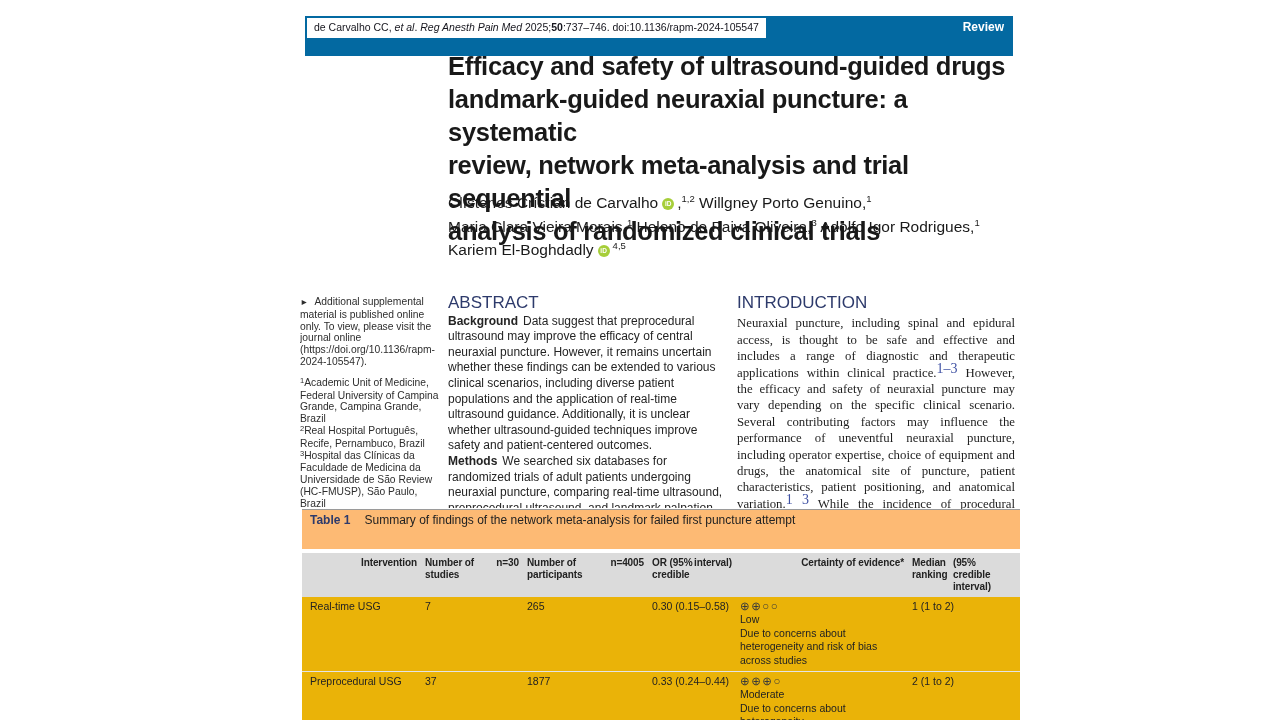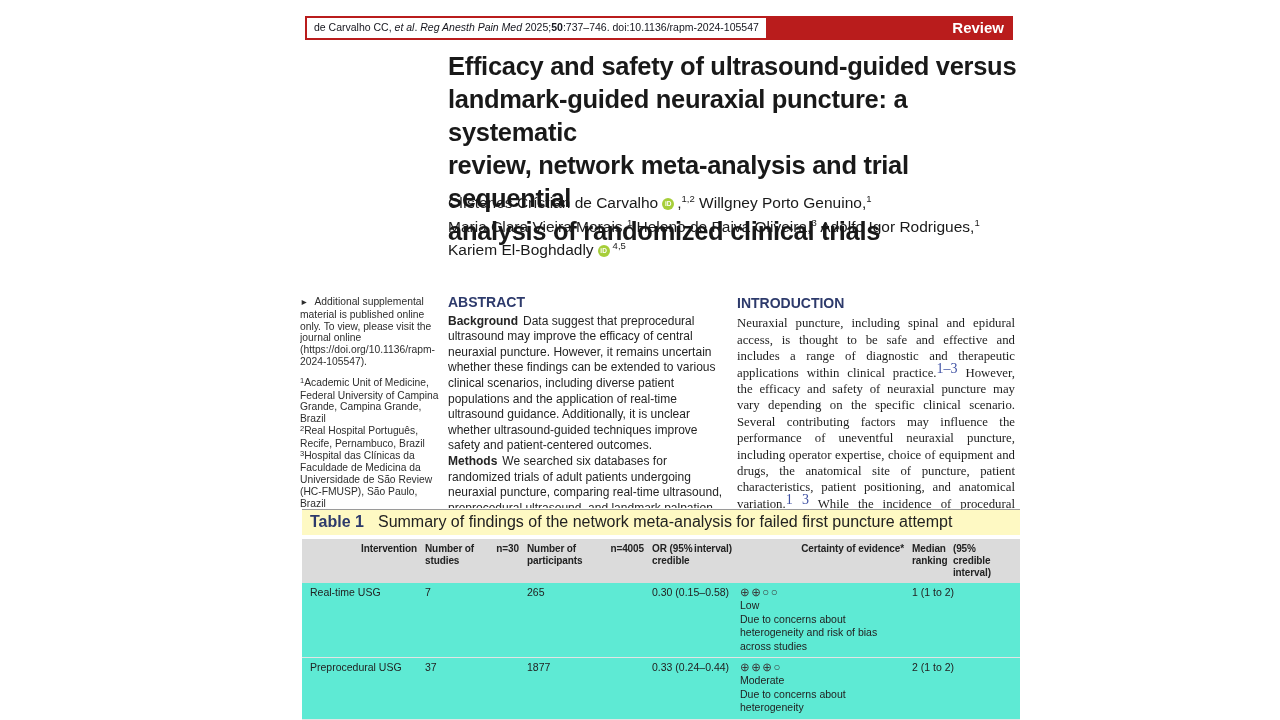--- a/index.html
+++ b/index.html
@@ -2,30 +2,30 @@
 <html><head>
 <meta charset="utf-8">
 <style>
   * { margin:0; padding:0; box-sizing:border-box; }
   html,body { background:#ffffff; }
   #canvas {
     position:relative; width:1280px; height:720px; background:#ffffff;
     overflow:hidden; font-family:"Liberation Sans", sans-serif; color:#1c1c1c;
   }
   
-  .topbar { position:absolute; left:305px; top:16px; width:708px; height:24px; background:#b91c1c; }
+  .topbar { position:absolute; left:305px; top:16px; width:708px; height:40px; background:#0369a1; }
   .cite-box {
     position:absolute; left:2px; top:2px; height:20px; background:#ffffff;
     padding:0 7px; font-size:10.5px; line-height:19px; color:#15151d; white-space:nowrap;
   }
   .cite-box .it { font-style:italic; }
   .cite-box b { font-weight:bold; }
   .review-label {
     position:absolute; right:9px; top:0; height:24px; line-height:23px;
-    color:#ffffff; font-weight:bold; font-size:15px;
+    color:#ffffff; font-weight:bold; font-size:12px;
   }
   
   .paper-title {
     position:absolute; left:448px; top:50px; width:580px;
     font-size:25.5px; font-weight:bold; line-height:33px; color:#191919; letter-spacing:-0.3px;
   }
   .authors { position:absolute; left:448px; top:192px; width:580px; font-size:15.5px; line-height:21.5px; color:#191919; }
   .authors .sup { font-size:9.5px; position:relative; top:-6px; }
   .orcid {
     display:inline-block; width:12px; height:12px; border-radius:50%; background:#a6ce39;
@@ -38,60 +38,60 @@
     font-size:10.3px; line-height:11.8px; color:#2d2d2d;
   }
   .side-note { margin-bottom:9px; }
   .side-note .marker { padding-right:6px; font-size:8.5px; }
   .aff .sup { font-size:7.5px; position:relative; top:-3px; }
   
   .abscol {
     position:absolute; left:448px; top:295px; width:280px; height:213px; overflow:hidden;
     font-size:12px; line-height:15.6px; color:#242424;
   }
-  .col-heading { color:#2d3a6b; font-weight:bold; font-size:14px; margin-bottom:3px; font-family:"Liberation Sans", sans-serif; }
+  .col-heading { color:#2d3a6b; font-weight:normal; font-size:17px; margin-bottom:3px; font-family:"Liberation Sans", sans-serif; }
   .abs-label { font-weight:bold; padding-right:5px; }
   
   .introcol {
     position:absolute; left:737px; top:295px; width:278px; height:214px; overflow:hidden;
     font-family:"Liberation Serif", serif; font-size:12.8px; line-height:16.4px;
     text-align:justify; color:#1e1e1e;
   }
   .introcol .col-heading { text-align:left; margin-bottom:4px; }
   .ref { color:#3f51a3; font-size:14px; position:relative; top:-4px; font-family:"Liberation Serif", serif; }
   
   .tablewrap { position:absolute; left:302px; top:509px; width:718px; font-size:10.5px; color:#222222; border-top:1px solid #9a9a9a; }
-  .t-titlerow { background:#fef9c3; padding:3px 8px 4px 8px; font-size:16px; margin-bottom:4px; }
+  .t-titlerow { background:#fdba74; padding:3px 8px 22px 8px; font-size:12px; margin-bottom:4px; }
   .t-label { color:#2d3a6b; font-weight:bold; margin-right:14px; }
   .t-grid { display:grid; grid-template-columns:123px 102px 125px 88px 172px auto; }
   .t-head { background:#dbdbdb; }
   .t-head > div {
     display:flex; flex-direction:row; justify-content:flex-end;
     font-weight:bold; font-size:10px; line-height:12px; padding:4px 8px 4px 0; letter-spacing:-0.1px;
   }
   .t-head > div:first-child, .t-row > div:first-child { padding-left:8px; }
-  .t-row { border-bottom:1px solid #e4e4e4; background:#5eead4; }
+  .t-row { border-bottom:1px solid #e4e4e4; background:#eab308; }
   .t-row > div { padding:3px 8px 4px 0; line-height:13.5px; }
   .t-row.shaded { background:#efefef; }
   .grade-symbols { font-size:11.5px; letter-spacing:1.5px; line-height:13px; color:#3a3a3a; }
 </style>
 </head>
 <body>
 
 <div id="canvas">
 
   <div class="topbar">
     <div class="cite-box">
       <span>de Carvalho CC, </span><span class="it">et al</span><span>. </span><span class="it">Reg Anesth Pain Med</span><span> 2025;</span><b>50</b><span>:737–746. doi:10.1136/rapm-2024-105547</span>
     </div>
     <div class="review-label">Review</div>
   </div>
 
   <div class="paper-title">
-    <div>Efficacy and safety of ultrasound-guided versus</div>
+    <div>Efficacy and safety of ultrasound-guided drugs</div>
     <div>landmark-guided neuraxial puncture: a systematic</div>
     <div>review, network meta-analysis and trial sequential</div>
     <div>analysis of randomized clinical trials</div>
   </div>
 
   <div class="authors">
     <div>
       <span>Clístenes Crístian de Carvalho</span><span class="orcid">iD</span><span>,</span><span class="sup">1,2</span>
       <span>Willgney Porto Genuino</span><span>,</span><span class="sup">1</span>
     </div>

